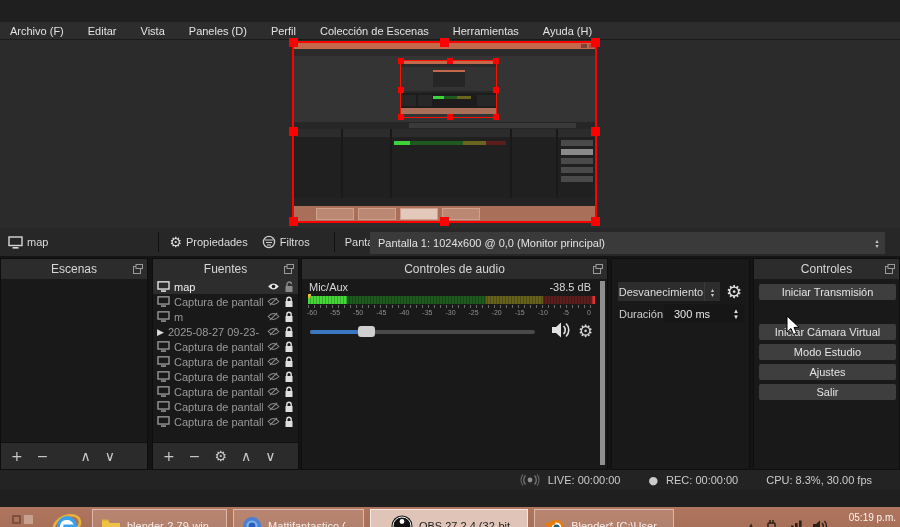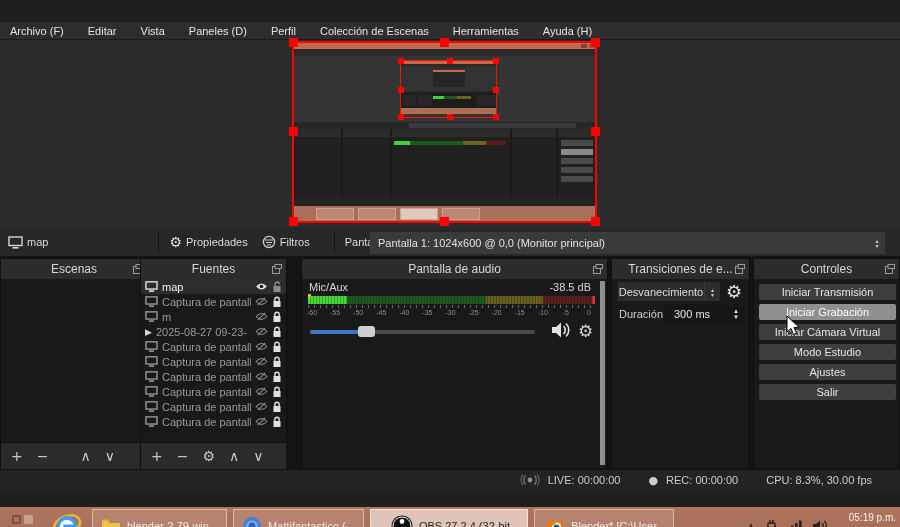--- a/index.html
+++ b/index.html
@@ -260,21 +260,21 @@
           </svg>
       </div>
       <div class="pfoot">
         <span>+</span>
         <span>−</span>
         <span style="margin-left:18px">∧</span>
         <span>∨</span>
       </div>
     </div>
 
-    <div class="panel" style="left:140px;width:147px">
+    <div class="panel" style="left:152px;width:147px">
       <div class="phead">
         <span class="ptitle">Fuentes</span>
         <svg class="dock" width="10" height="10" viewBox="0 0 10 10">
             <rect x="0.5" y="2.5" width="7" height="7" fill="none" stroke="#9a9a9a"></rect>
             <rect x="3" y="0.5" width="6.5" height="4" fill="#2c2c2c" stroke="#9a9a9a"></rect>
           </svg>
       </div>
       <div style="position:absolute;top:20px;left:0;right:0">
         <div class="row sel">
           <svg width="13" height="11" viewBox="0 0 15 13">
@@ -428,21 +428,21 @@
         <span>+</span>
         <span>−</span>
         <span>⚙</span>
         <span>∧</span>
         <span>∨</span>
       </div>
     </div>
 
     <div class="panel" style="left:301px;width:307px">
       <div class="phead">
-        <span class="ptitle">Pantalla de audio</span>
+        <span class="ptitle">Controles de audio</span>
         <svg class="dock" width="10" height="10" viewBox="0 0 10 10">
             <rect x="0.5" y="2.5" width="7" height="7" fill="none" stroke="#9a9a9a"></rect>
             <rect x="3" y="0.5" width="6.5" height="4" fill="#2c2c2c" stroke="#9a9a9a"></rect>
           </svg>
       </div>
       <div class="mx-row1">
         <span>Mic/Aux</span>
         <span>-38.5 dB</span>
       </div>
       <div class="meter">
@@ -474,27 +474,20 @@
             <path d="M13.5 5 A5.5 5.5 0 0 1 13.5 13 M16 2.5 A9 9 0 0 1 16 15.5" stroke="#e2e2e2" stroke-width="1.6" fill="none"></path>
           </svg>
         <span class="vol-gear">⚙</span>
       </div>
       <div class="mx-scroll">
           <div class="mx-thumb"></div>
         </div>
     </div>
 
     <div class="panel" style="left:611px;width:139px">
-      <div class="phead">
-        <span class="ptitle">Transiciones de e...</span>
-        <svg class="dock" width="10" height="10" viewBox="0 0 10 10">
-            <rect x="0.5" y="2.5" width="7" height="7" fill="none" stroke="#9a9a9a"></rect>
-            <rect x="3" y="0.5" width="6.5" height="4" fill="#2c2c2c" stroke="#9a9a9a"></rect>
-          </svg>
-      </div>
       <div class="tr-combo">
         <span class="val">Desvanecimiento</span>
         <span class="spin" style="height:19px;border-left:1px solid #3a3a3a">
             <span>▴</span>
             <span>▾</span>
           </span>
       </div>
       <span class="tr-gear">⚙</span>
       <span class="tr-durlbl">Duración</span>
       <div class="tr-durfield">
@@ -508,21 +501,20 @@
 
     <div class="panel" style="left:753px;width:147px">
       <div class="phead">
         <span class="ptitle">Controles</span>
         <svg class="dock" width="10" height="10" viewBox="0 0 10 10">
             <rect x="0.5" y="2.5" width="7" height="7" fill="none" stroke="#9a9a9a"></rect>
             <rect x="3" y="0.5" width="6.5" height="4" fill="#2c2c2c" stroke="#9a9a9a"></rect>
           </svg>
       </div>
       <div class="ctl-btn" style="top:25px">Iniciar Transmisión</div>
-      <div class="ctl-btn hot" style="top:45px">Iniciar Grabación</div>
       <div class="ctl-btn" style="top:65px">Iniciar Cámara Virtual</div>
       <div class="ctl-btn" style="top:105px">Ajustes</div>
       <div class="ctl-btn" style="top:85px">Modo Estudio</div>
       <div class="ctl-btn" style="top:125px">Salir</div>
     </div>
   </div>
 
   <div class="statusbar">
     <svg width="20" height="12" viewBox="0 0 20 12">
         <circle cx="10" cy="6" r="2.4" fill="#8f8f8f"></circle>

